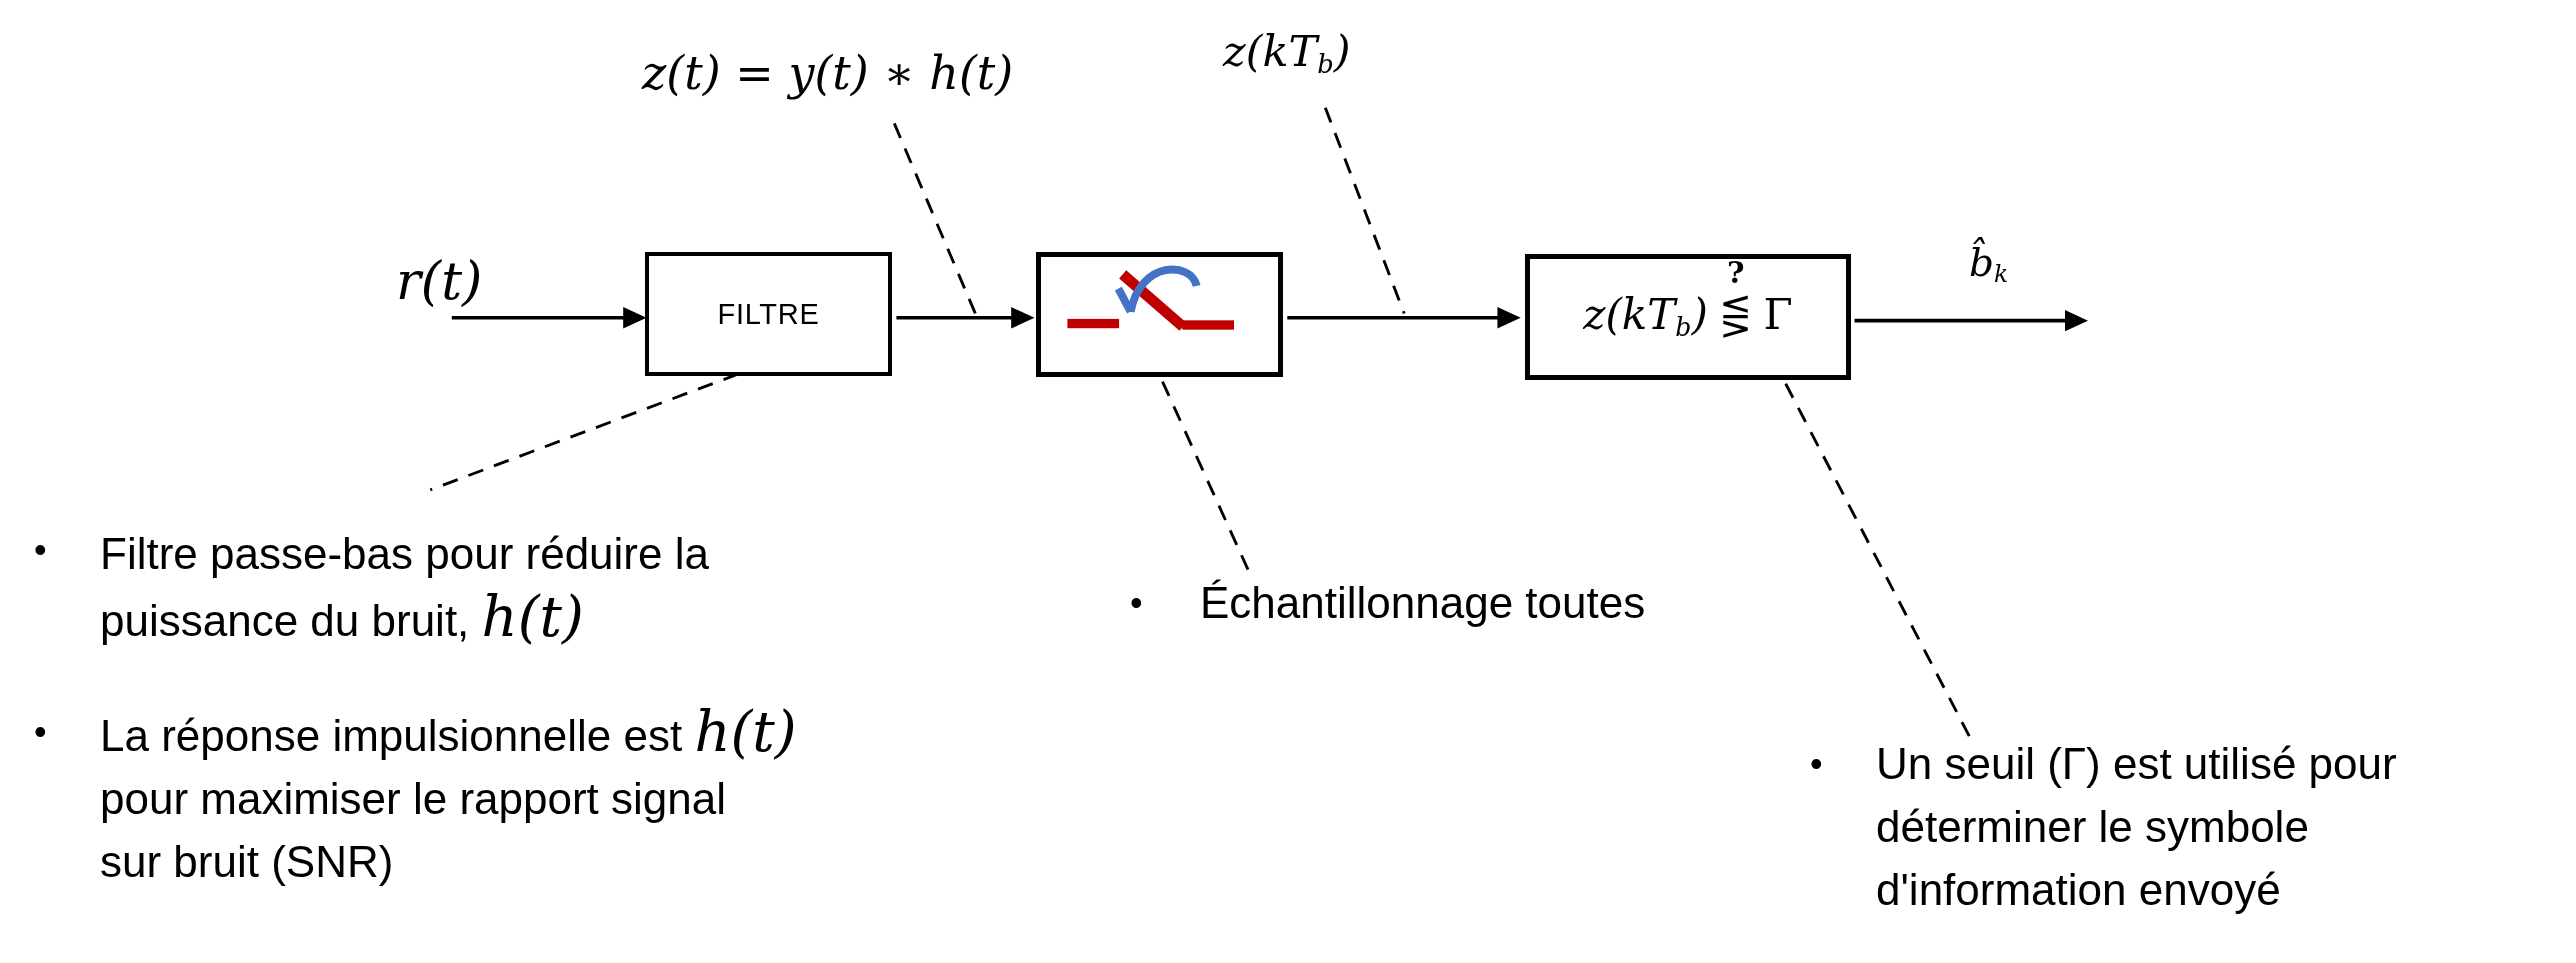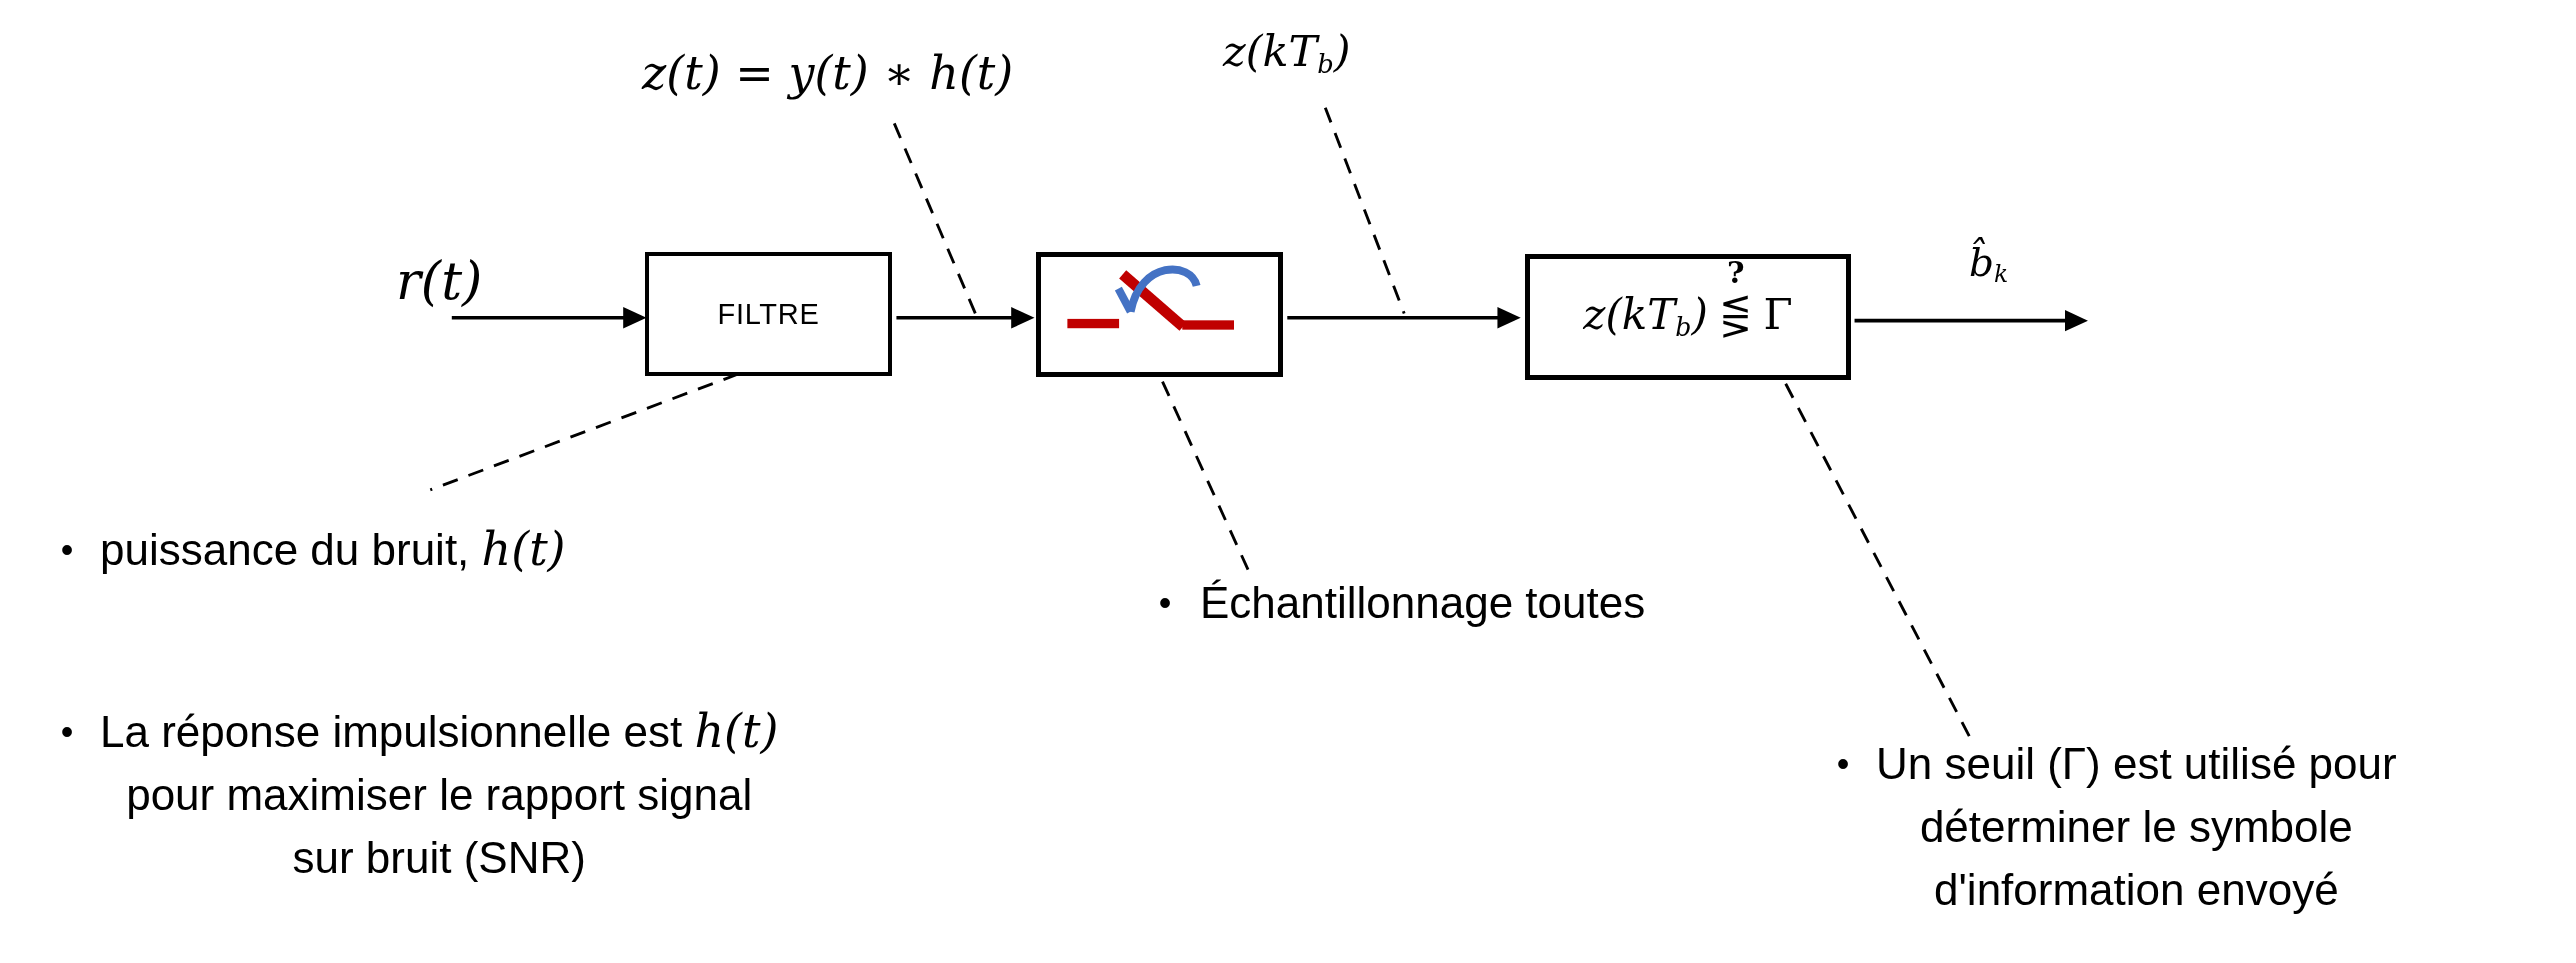--- a/index.html
+++ b/index.html
@@ -1,17 +1,17 @@
 <!DOCTYPE html>
 <html style="font-size:11.5px"><head>
 <meta charset="utf-8">
 <style>
   html,body{margin:0;padding:0;background:#ffffff;}
   #stage{position:relative;width:2576px;height:964px;background:#ffffff;overflow:hidden;
-         font-family:"Liberation Sans",sans-serif;color:#000;text-align:center;}
+         font-family:"Liberation Sans",sans-serif;color:#000;}
   .abs{position:absolute;}
   .math{font-family:"DejaVu Serif",serif;font-style:italic;}
   .sb{font-size:0.6em;vertical-align:-0.26em;}
   #connectors{position:absolute;left:0;top:0;pointer-events:none;}
   .box{position:absolute;border:4.3px solid #000;background:#fff;box-sizing:border-box;
        display:flex;align-items:center;justify-content:center;}
   #filter-box{left:645px;top:252px;width:247px;height:124px;}
   #sampler-box{left:1036px;top:252px;width:247px;height:125px;border-width:5px;}
   #decision-box{left:1525px;top:254px;width:326px;height:126px;border-width:5px;}
   #filter-label{font-size:29px;letter-spacing:0.7px;}
@@ -23,21 +23,21 @@
   .rel-stack{position:relative;display:inline-block;margin:0 11.5px;font-style:normal;
              font-family:"DejaVu Sans",sans-serif;}
   .rel{font-size:39px;line-height:1;}
   .q{position:absolute;left:50%;transform:translateX(-50%);top:-36px;font-size:30px;
      font-weight:bold;font-family:"DejaVu Serif",serif;}
   .gm{font-family:"DejaVu Serif",serif;font-style:normal;}
   .note{position:absolute;display:flex;align-items:flex-start;}
   .dot{font-size:36px;line-height:63px;flex:0 0 auto;}
   .note .lines{flex:0 0 auto;}
   .line{white-space:nowrap;font-size:44px;line-height:63px;}
-  .line .m{font-size:46px;margin-top:36px;}
+  .line .m{font-size:56px;margin-top:36px;}
   #note-filter{left:34px;top:518px;}   #note-filter .dot{width:66px;}
   #note-impulse{left:34px;top:700px;}  #note-impulse .dot{width:66px;}
   #note-sampling{left:1130px;top:571px;} #note-sampling .dot{width:70px;}
   #note-threshold{left:1810px;top:732px;} #note-threshold .dot{width:66px;}
   #sampler-icon{position:absolute;left:1063px;top:260px;}
 </style>
 </head>
 <body>
 
 <div id="stage">
@@ -80,20 +80,21 @@
     <line x1="94" y1="72" x2="77" y2="40" stroke="#4472c4" stroke-width="11"></line>
   </svg>
 
   <div id="decision-box" class="box">
     <div class="dec-inner math"><span>z(kT</span><span class="sb">b</span><span>)</span><span class="rel-stack"><span class="q">?</span><span class="rel">⋚</span></span><span class="gm">Γ</span></div>
   </div>
 
   <div id="note-filter" class="note">
     <span class="dot">•</span>
     <div class="lines">
+      <div class="line"><span>Filtre passe-bas pour réduire la</span><span class="m math"></span></div>
       <div class="line"><span>puissance du bruit, </span><span class="m math">h(t)</span></div>
     </div>
   </div>
 
   <div id="note-impulse" class="note">
     <span class="dot">•</span>
     <div class="lines">
       <div class="line"><span>La réponse impulsionnelle est </span><span class="m math">h(t)</span></div>
       <div class="line"><span>pour maximiser le rapport signal</span></div>
       <div class="line"><span>sur bruit (SNR)</span></div>

